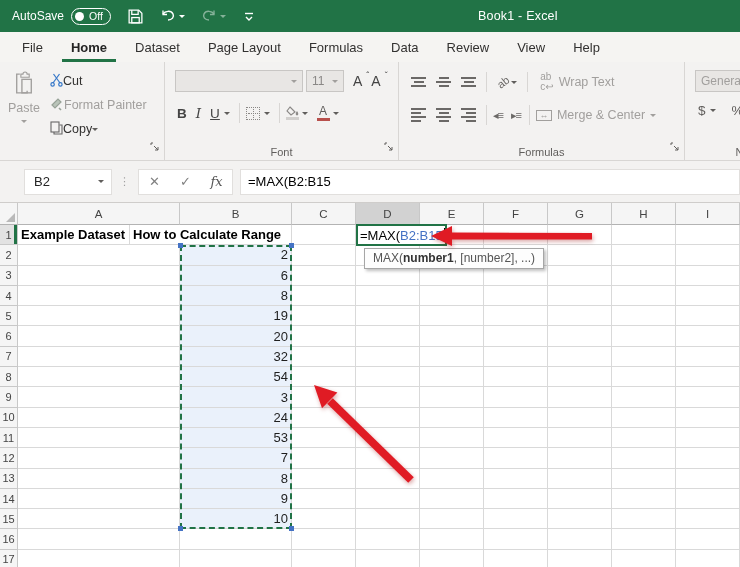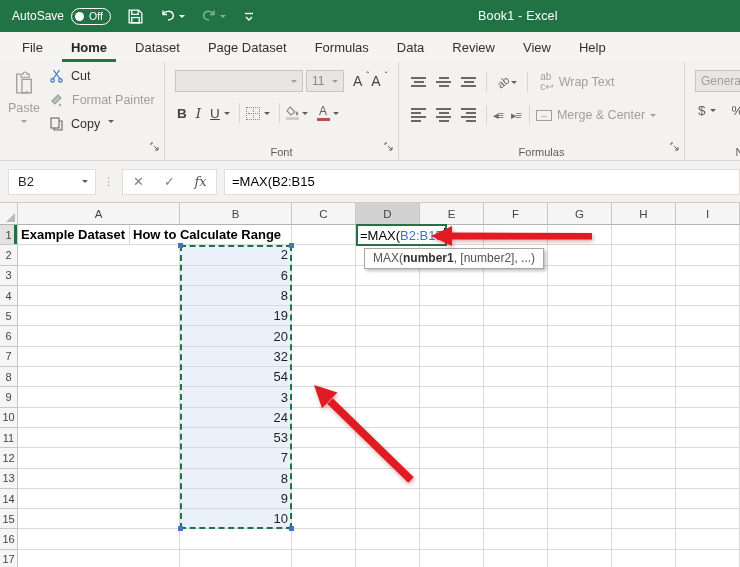--- a/index.html
+++ b/index.html
@@ -30,21 +30,21 @@
   .group{position:relative;height:100%;border-right:1px solid #d8d6d4;flex:none;}
   .group-footer{position:absolute;left:0;right:0;bottom:2px;text-align:center;font-size:11px;color:#605e5c;}
   .launcher{position:absolute;right:4px;bottom:4px;}
   .chev{width:0;height:0;border:3.5px solid transparent;border-top-color:#605e5c;margin-top:3px;display:inline-block;}
   .chev.dim{border-top-color:#a19f9d;}
 
   .g-clipboard{width:165px;}
   .clip-wrap{display:flex;padding-top:7px;}
   .paste-btn{width:48px;display:flex;flex-direction:column;align-items:center;color:#a19f9d;font-size:12.5px;gap:2px;padding-top:2px;}
   .clip-cmds{display:flex;flex-direction:column;margin-left:2px;}
-  .cmd{display:flex;height:24px;font-size:12.5px;color:#323130;gap:8px;white-space:nowrap;}
+  .cmd{display:flex;align-items:center;height:24px;font-size:12.5px;color:#323130;gap:0;white-space:nowrap;}
   .cmd.disabled{color:#a19f9d;}
 
   .g-font{width:234px;}
   .font-row1{display:flex;align-items:center;padding:8px 0 0 10px;}
   .combo{height:22px;border:1px solid #c8c6c4;background:#e8e6e4;display:flex;align-items:center;justify-content:space-between;padding:0 5px;color:#8a8886;font-size:12px;}
   .combo.name{width:128px;}
   .combo.size{width:38px;margin-left:3px;}
   .grow-btn{font-size:14px;color:#444;margin-left:9px;position:relative;font-weight:400;}
   .grow-btn .c{position:absolute;top:-3px;right:-7px;font-size:9px;color:#444;}
   .font-row2{display:flex;align-items:center;padding:11px 0 0 12px;font-size:13.5px;color:#444;}
@@ -73,21 +73,21 @@
   .merge-ic{width:16px;height:11px;border:1px solid #a19f9d;display:flex;align-items:center;justify-content:center;font-size:9px;color:#a19f9d;}
   .wrap-ic{font-size:10px;color:#a19f9d;line-height:1;text-align:left;}
 
   .g-number{width:140px;border-right:none;}
   .num-row1{padding:8px 0 0 10px;}
   .combo.general{width:120px;color:#a19f9d;}
   .num-row2{display:flex;align-items:center;padding:11px 0 0 13px;color:#605e5c;font-size:13.5px;gap:4px;}
   .num-row2 .pct{margin-left:12px;}
 
   
-  .formulabar{height:42px;background:#f3f2f1;display:flex;align-items:center;border-bottom:1px solid #cfcdcb;padding-left:8px;}
+  .formulabar{height:42px;background:#f3f2f1;display:flex;align-items:center;border-bottom:1px solid #cfcdcb;padding-left:24px;}
   .namebox{width:88px;height:26px;background:#fff;border:1px solid #e1dfdd;display:flex;align-items:center;justify-content:space-between;padding:0 7px 0 9px;font-size:13px;color:#262626;}
   .fb-dots{color:#a0a0a0;margin:0 7px;font-size:11px;letter-spacing:1px;}
   .fb-btns{height:26px;background:#fff;border:1px solid #e1dfdd;display:flex;align-items:center;}
   .fb-btn{width:31px;text-align:center;color:#808080;font-size:13px;}
   .fb-btn.fx{font-family:"DejaVu Serif",serif;font-style:italic;color:#555;}
   .fb-field{flex:1;height:26px;background:#fff;border:1px solid #e1dfdd;margin-left:7px;display:flex;align-items:center;padding-left:7px;font-size:13px;color:#000;}
 
   
   .sheet{position:relative;height:364px;background:#fff;overflow:hidden;}
   .hdr-row{display:flex;height:22px;}
@@ -156,21 +156,21 @@
           <path d="M4 8 l3 3 l3 -3"></path>
       </svg>
     </span>
     <div class="win-title">Book1 - Excel</div>
   </div>
 
   <div class="tabrow">
       <div class="tab">File</div>
       <div class="tab active">Home</div>
       <div class="tab">Dataset</div>
-      <div class="tab">Page Dataset</div>
+      <div class="tab">Page Layout</div>
       <div class="tab">Formulas</div>
       <div class="tab">Data</div>
       <div class="tab">Review</div>
       <div class="tab">View</div>
       <div class="tab">Help</div>
     </div>
 
   <div class="ribbon">
 
     <div class="group g-clipboard">

